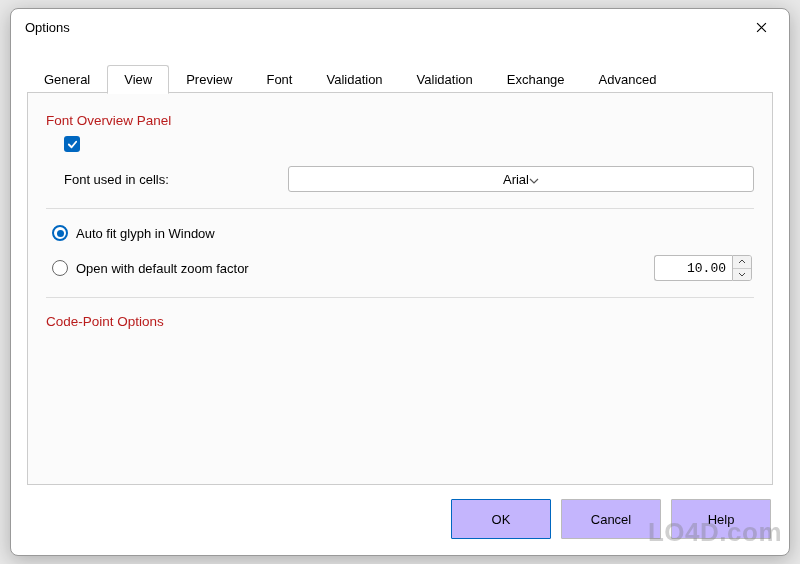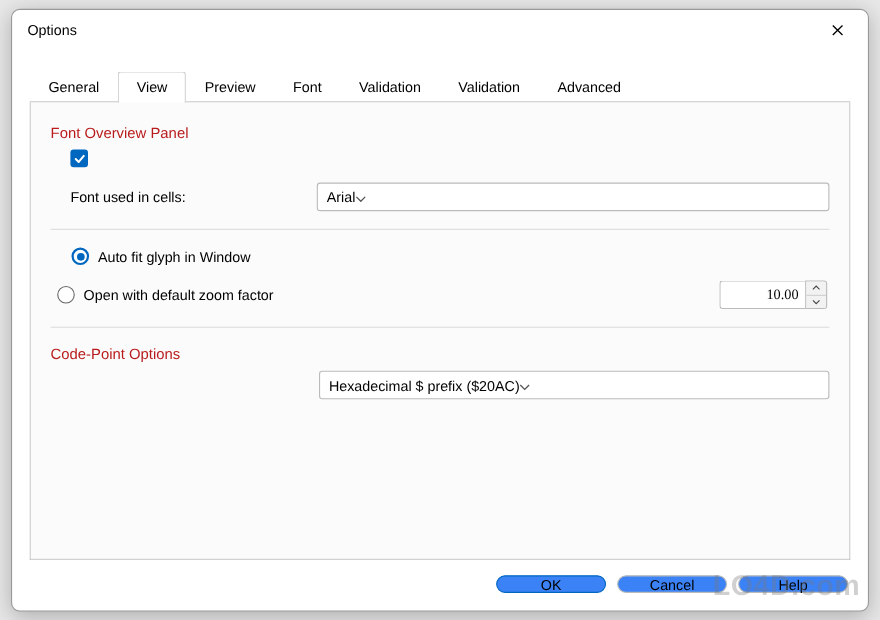--- a/index.html
+++ b/index.html
@@ -119,36 +119,36 @@
   }
   .row-label-input .lbl { width: 210px; }
   .combo {
     flex:1;
     height:26px;
     border:1px solid #bbb;
     border-radius:3px;
     background:#fff;
     display:flex;
     align-items:center;
-    justify-content:flex-start;
+    justify-content:center;
     padding: 0 8px 0 8px;
     cursor:pointer;
     font-size:13px;
   }
   .combo .chev { color:#555; }
   .divider {
     height:1px;
     background:#ddd;
     margin: 16px 0;
   }
   .radio-row {
     display:flex;
     align-items:center;
     gap:8px;
-    margin-left: 19px;
+    margin-left: 6px;
     margin-bottom: 14px;
   }
   .radio {
     width:16px; height:16px;
     border-radius:50%;
     border:1.5px solid #666;
     background:#fff;
     display:flex; align-items:center; justify-content:center;
     cursor:pointer;
   }
@@ -174,21 +174,21 @@
     width:100px;
   }
   .spin input {
     width: 78px;
     border:1px solid #bbb;
     border-right:none;
     border-radius:3px 0 0 3px;
     text-align:right;
     padding:4px 6px;
     font-size:13px;
-    font-family:Liberation Serif, serif;
+    font-family:Liberation Mono, monospace;
   }
   .spin .btns {
     display:flex; flex-direction:column;
     border:1px solid #bbb;
     border-radius:0 3px 3px 0;
     overflow:hidden;
     width:20px;
   }
   .spin .sb {
     flex:1;
@@ -205,24 +205,24 @@
   }
   .notation-row .combo { margin-left: 244px; }
   .button-row {
     display:flex;
     justify-content:flex-end;
     gap:10px;
     padding: 14px 18px 16px 18px;
   }
   .btn {
     min-width:100px;
-    height:16px;
+    height:40px;
     border:1px solid #bbb;
-    border-radius:12px;
-    background:#3b82f6;
+    border-radius:1px;
+    background:#c4b5fd;
     font-size:13px;
     display:flex; align-items:center; justify-content:center;
     cursor:pointer;
   }
   .btn.primary {
     border:1px solid #0067c0;
   }
   .watermark {
     position:absolute;
     right:18px;
@@ -249,20 +249,21 @@
     </div>
   </div>
 
   <div class="tabstrip">
     <div class="tab">General</div>
     <div class="tab active">View</div>
     <div class="tab">Preview</div>
     <div class="tab">Font</div>
     <div class="tab">Validation</div>
     <div class="tab">Validation</div>
+    <div class="tab">Exchange</div>
     <div class="tab">Advanced</div>
   </div>
 
   <div class="tab-panel">
 
     <div class="group">
       <div class="group-label">Font Overview Panel</div>
       <div class="checkbox-row">
         <div class="chk">
           <svg viewBox="0 0 12 12">
@@ -308,28 +309,20 @@
             </div>
           </div>
         </div>
       </div>
     </div>
 
     <div class="divider"></div>
 
     <div class="group">
       <div class="group-label">Code-Point Options</div>
-      <div class="notation-row">
-        <div class="combo">
-          <span>Hexadecimal $ prefix ($20AC)</span>
-          <span class="chev"><svg width="10" height="6" viewBox="0 0 10 6">
-                <path d="M1 1 L5 5 L9 1" stroke="#555" stroke-width="1.2" fill="none"></path>
-              </svg></span>
-        </div>
-      </div>
     </div>
 
   </div>
 
   <div class="button-row">
     <div class="btn primary">OK</div>
     <div class="btn">Cancel</div>
     <div class="btn">Help</div>
   </div>
 

